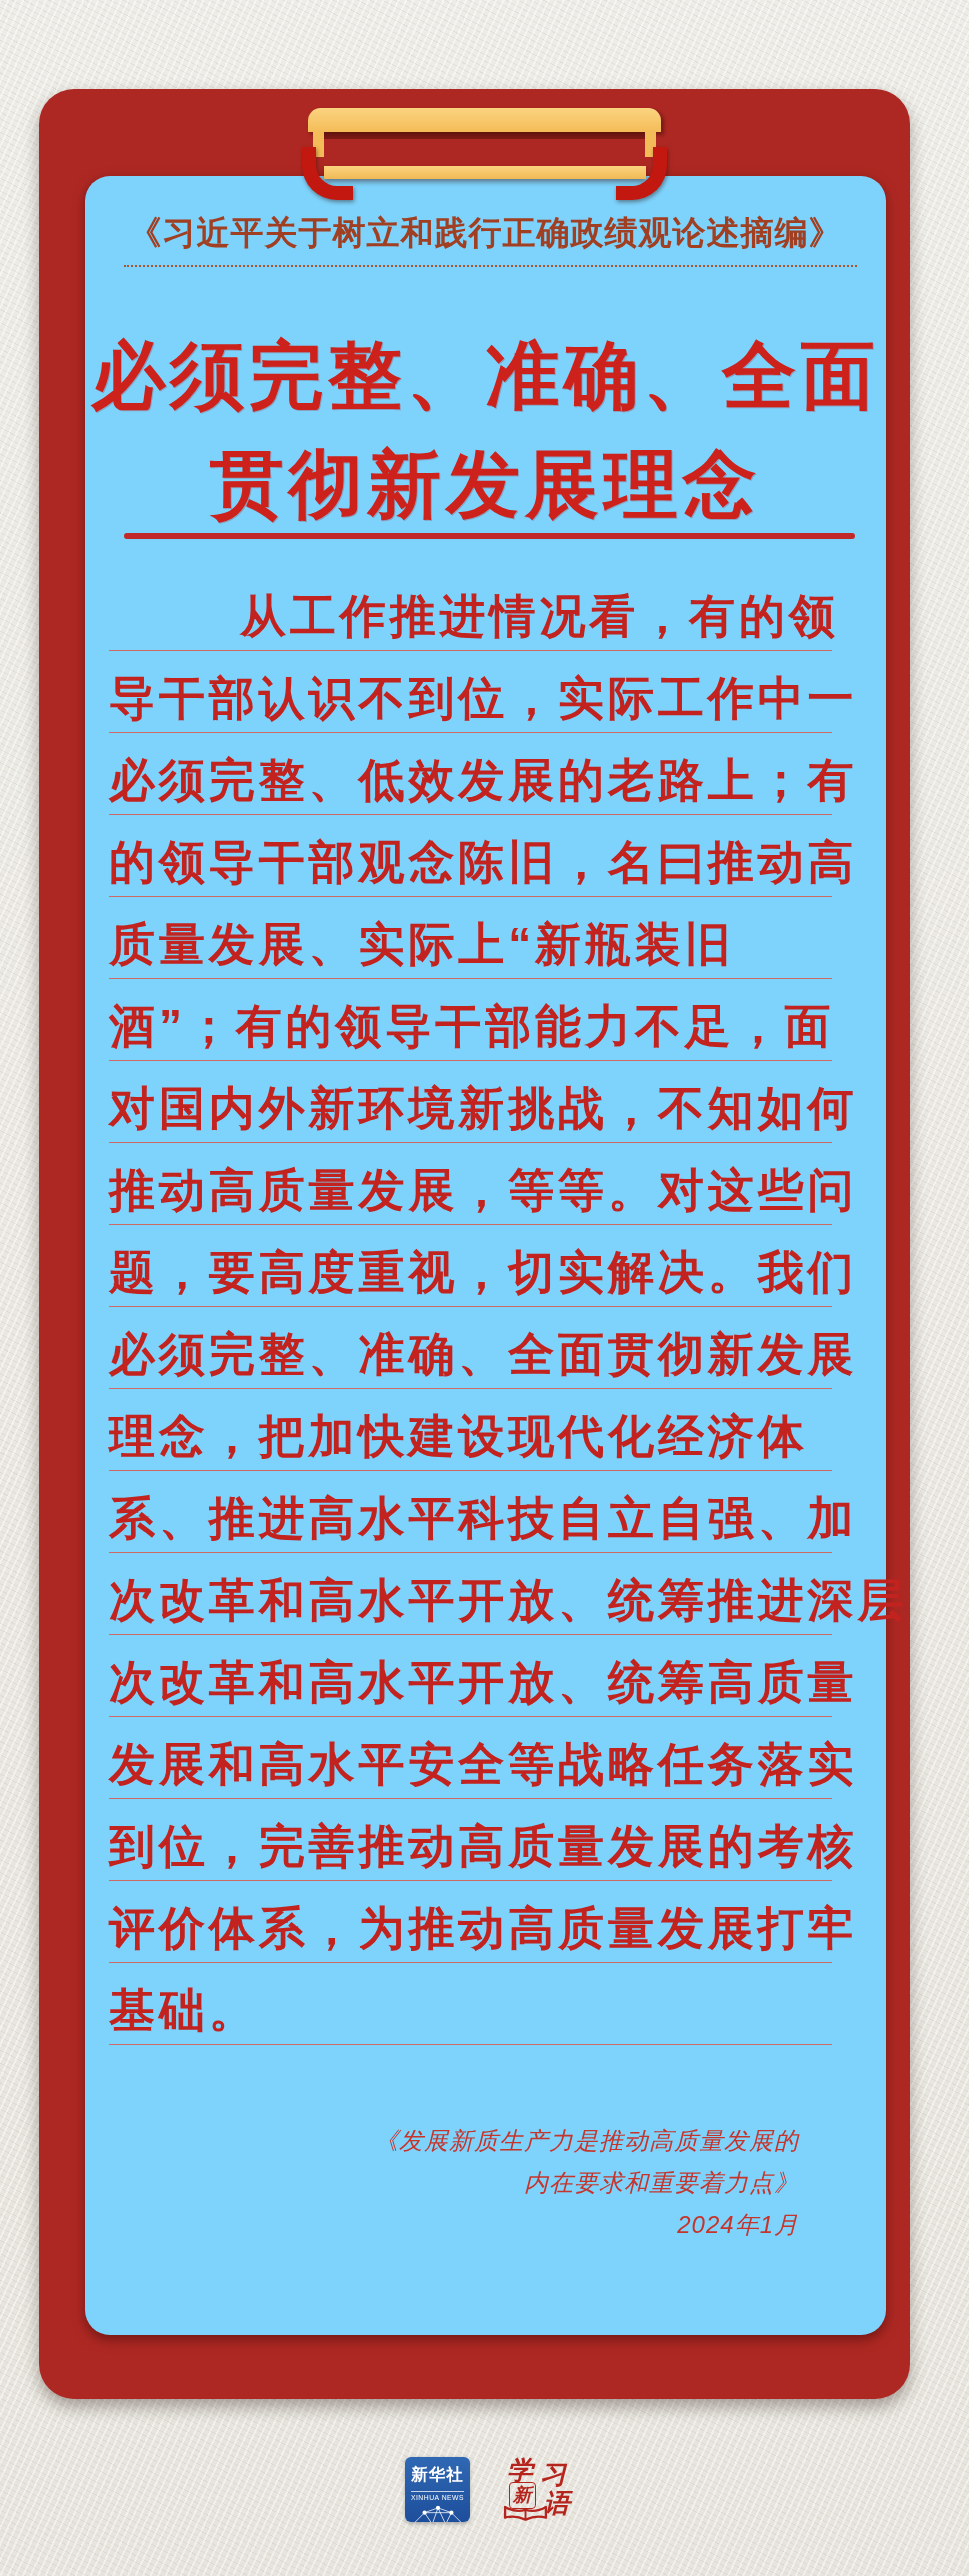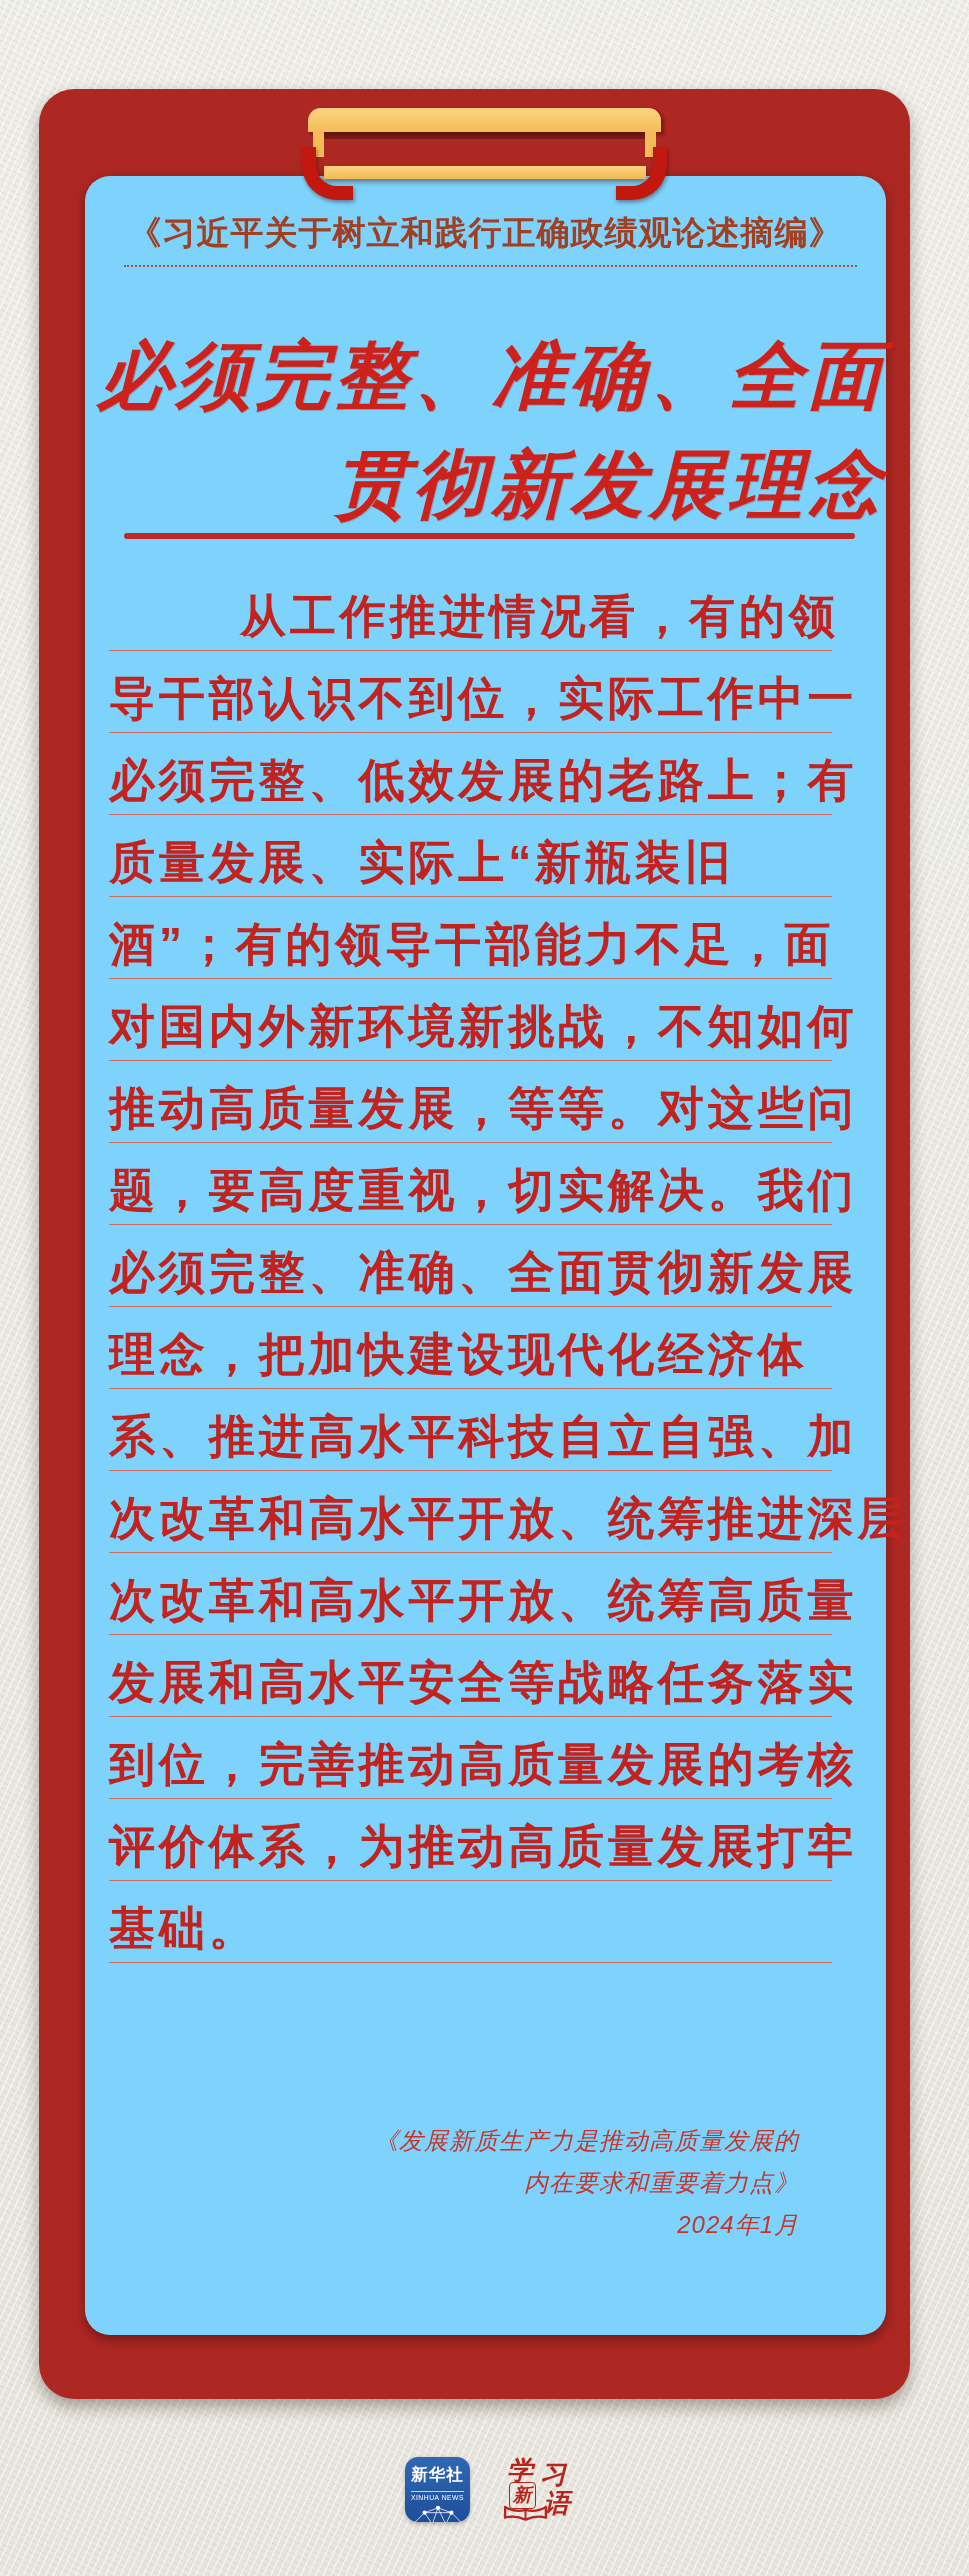--- a/index.html
+++ b/index.html
@@ -48,41 +48,40 @@
     position:absolute;top:35px;left:0;right:0;text-align:center;
     font-size:33px;font-weight:bold;letter-spacing:1px;color:#a03f22;
   }
   .dotted-line{
     position:absolute;top:89px;left:39px;right:29px;height:0;
     border-bottom:2.9px dotted #ab552c;
   }
   
   .headline{position:absolute;top:145px;left:0;right:0;text-align:center;color:#cd211b;}
   .headline .l1,.headline .l2{
-    font-weight:bold;font-style:italic;font-size:74px;line-height:109px;letter-spacing:4.8px;
+    font-weight:bold;font-size:74px;line-height:109px;letter-spacing:4.8px;
     text-shadow:1px 1px 0 rgba(170,20,15,.25);
-    text-align:right;
   }
   .headline-underline{position:absolute;top:357px;left:39px;right:31px;height:5.8px;background:#c0282a;border-radius:2.9px;}
   
   .body-block{position:absolute;top:393px;left:24px;right:54px;color:#c2231f;}
   .body-line{
     height:81px;line-height:95px;font-size:46px;font-weight:bold;letter-spacing:3.9px;
     border-bottom:1.9px solid #d06a5f;overflow:visible;white-space:nowrap;
   }
   .body-line.indent{text-indent:131px;}
   
   .citation{
     position:absolute;top:1944px;right:87px;left:116px;text-align:right;
     color:#c5352c;font-style:italic;font-size:24px;line-height:42px;letter-spacing:1px;
   }
   
   .footer{position:absolute;left:0;top:2457px;width:970px;height:66px;}
   .xinhua{
-    position:absolute;left:405px;top:0;width:65px;height:65px;border-radius:13px;
+    position:absolute;left:405px;top:0;width:65px;height:65px;border-radius:6px;
     background:linear-gradient(#3068b4,#1d4e9b);
     color:#fff;text-align:center;overflow:hidden;
     box-shadow:0 1.9px 3.9px rgba(70,70,80,.35);
   }
   .xinhua .cn{font-size:16.5px;font-weight:bold;letter-spacing:1px;margin-top:6.8px;}
   .xinhua .en{font-size:6.8px;letter-spacing:0.5px;margin-top:1px;border-top:1px solid rgba(255,255,255,.75);display:inline-block;padding-top:1.9px;}
   .xinhua svg{display:block;margin:1px auto 0;}
   .xuexi{
     position:absolute;left:503px;top:0;width:70px;height:65px;color:#b5241d;
   }
@@ -121,20 +120,21 @@
   <div class="headline">
     <div class="l1">必须完整、准确、全面</div>
     <div class="l2">贯彻新发展理念</div>
   </div>
   <div class="headline-underline"></div>
 
   <div class="body-block">
     <div class="body-line indent">从工作推进情况看，有的领</div>
     <div class="body-line">导干部认识不到位，实际工作中一</div>
     <div class="body-line">必须完整、低效发展的老路上；有</div>
+    <div class="body-line">的领导干部观念陈旧，名曰推动高</div>
     <div class="body-line">质量发展、实际上“新瓶装旧</div>
     <div class="body-line">酒”；有的领导干部能力不足，面</div>
     <div class="body-line">对国内外新环境新挑战，不知如何</div>
     <div class="body-line">推动高质量发展，等等。对这些问</div>
     <div class="body-line">题，要高度重视，切实解决。我们</div>
     <div class="body-line">必须完整、准确、全面贯彻新发展</div>
     <div class="body-line">理念，把加快建设现代化经济体</div>
     <div class="body-line">系、推进高水平科技自立自强、加</div>
     <div class="body-line">次改革和高水平开放、统筹推进深层</div>
     <div class="body-line">次改革和高水平开放、统筹高质量</div>

